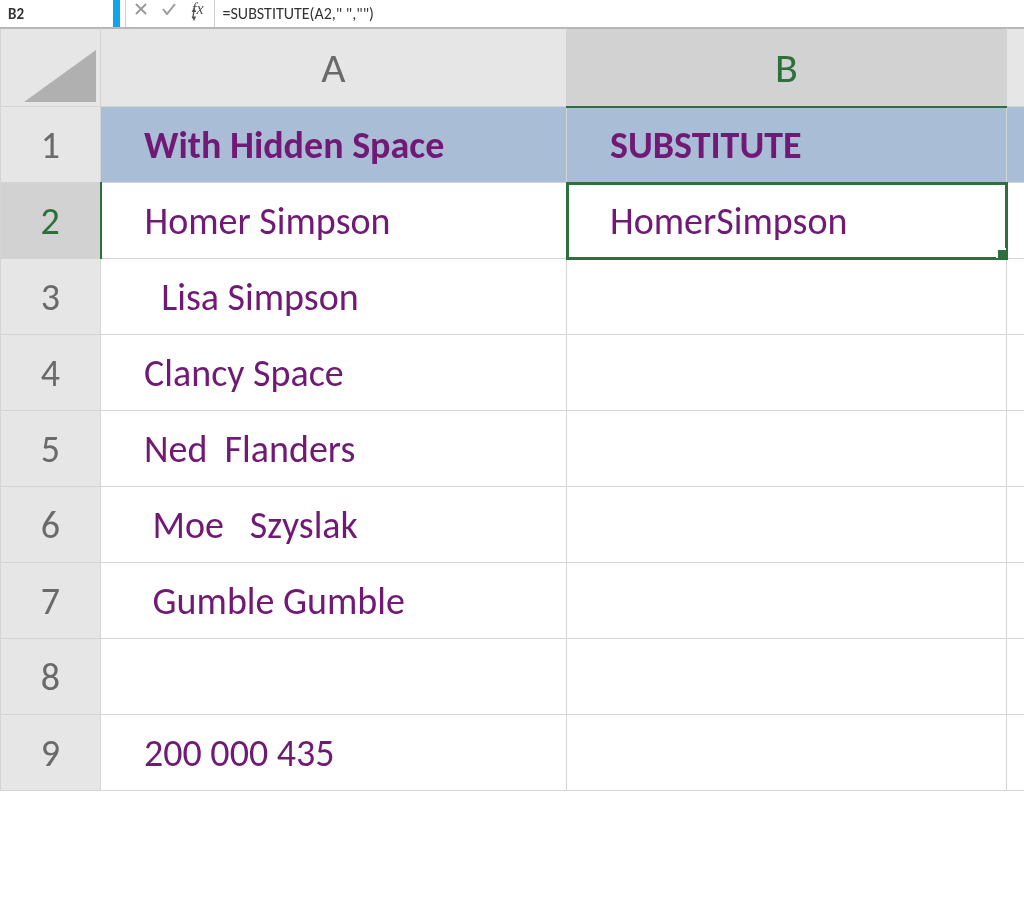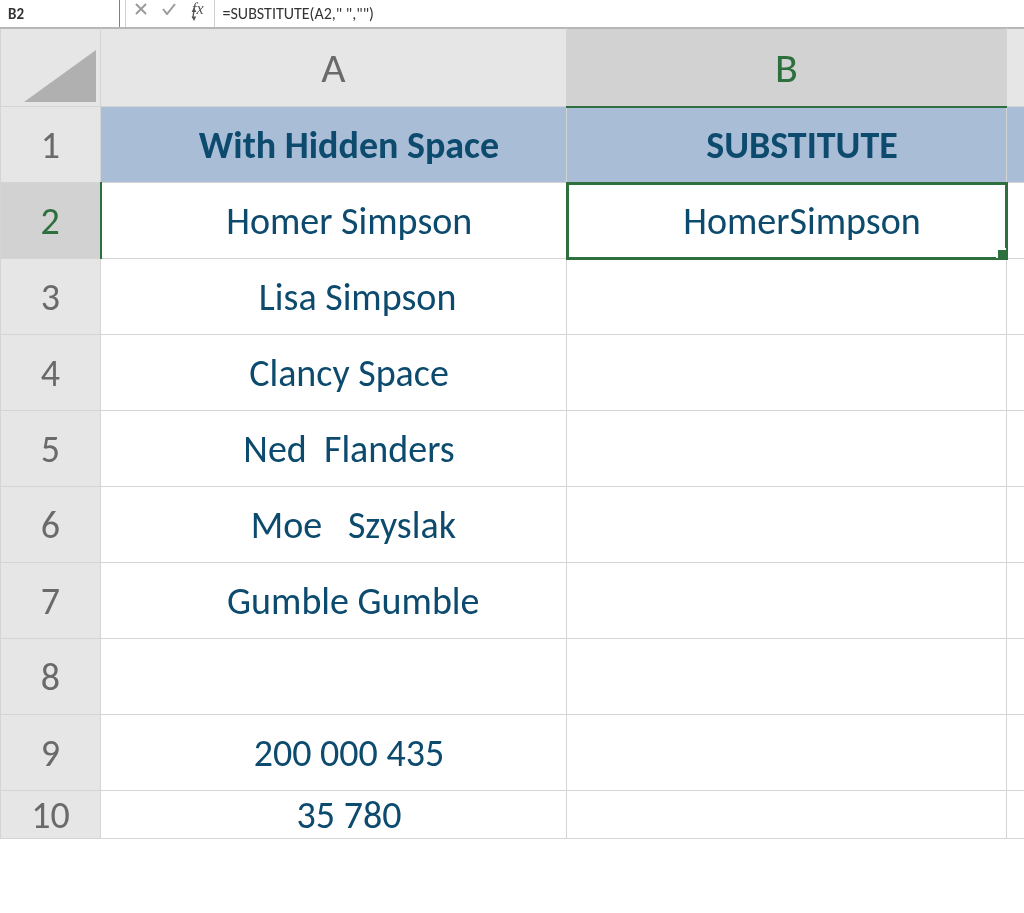--- a/index.html
+++ b/index.html
@@ -12,21 +12,21 @@
       align-items: stretch;
       height: 28px;
       border-bottom: 1px solid #b7b7b7;
       background: #fff;
       user-select: none;
     }
     .namebox-wrap {
       display: flex;
       align-items: center;
       width: 120px;
-      border-right: 1px solid #0ea5e9;
+      border-right: 7px solid #0ea5e9;
       background: #fff;
       padding: 0 6px 0 8px;
     }
     .namebox {
       flex: 1;
       border: none;
       outline: none;
       font-size: 15px;
       font-family: Calibri, Arial, sans-serif;
       font-weight: 600;
@@ -154,22 +154,22 @@
     th.rowhdr.selrow {
       background: #d2d2d2;
       color: #2e6f3e;
       border-right: 2px solid #2e6f3e;
     }
 
     
     tr.body td {
       height: 76px;
       font-size: 38px;
-      color: #0c4a6e;
-      text-align: center;
+      color: #701a75;
+      text-align: left;
       background: #fff;
       padding-left: 43px;
     }
     
     tr.body.row1 td {
       background: #aabdd6; 
       font-weight: 600;
     }
 
     
@@ -293,22 +293,16 @@
       <td></td>
     </tr>
 
     <tr class="body">
       <th class="rowhdr">9</th>
       <td>200 000 435</td>
       <td></td>
       <td></td>
     </tr>
 
-    <tr class="body lastrow">
-      <th class="rowhdr">10</th>
-      <td>35 780</td>
-      <td></td>
-      <td></td>
-    </tr>
 
   </tbody>
     </table>
 </div>
 
 </body></html>

